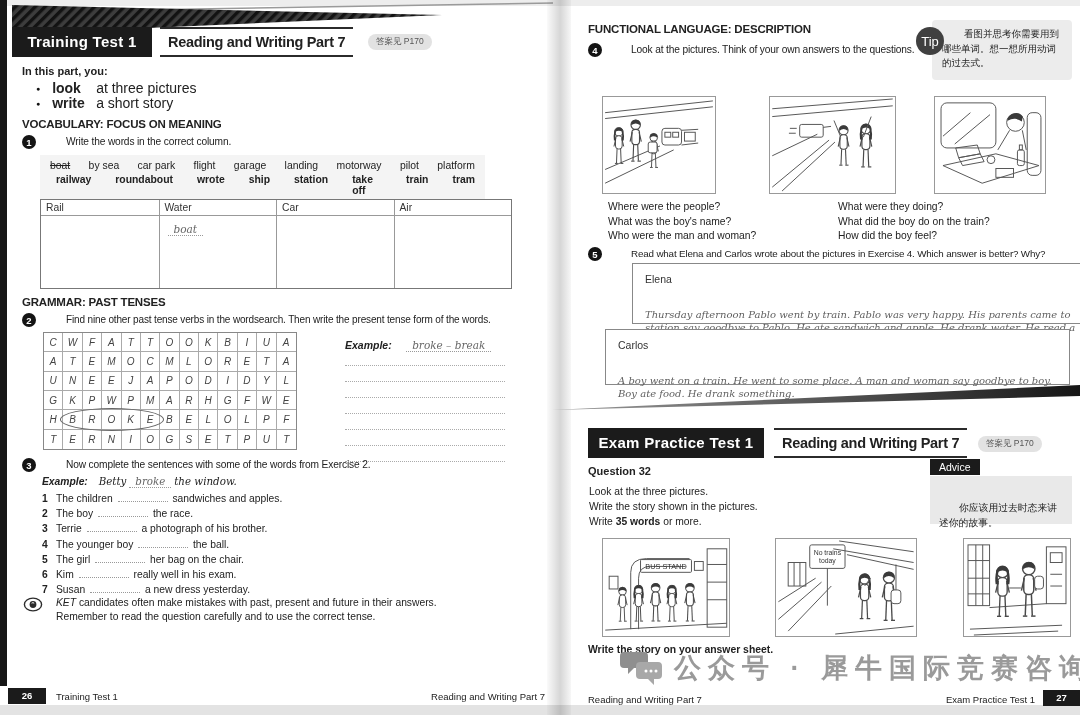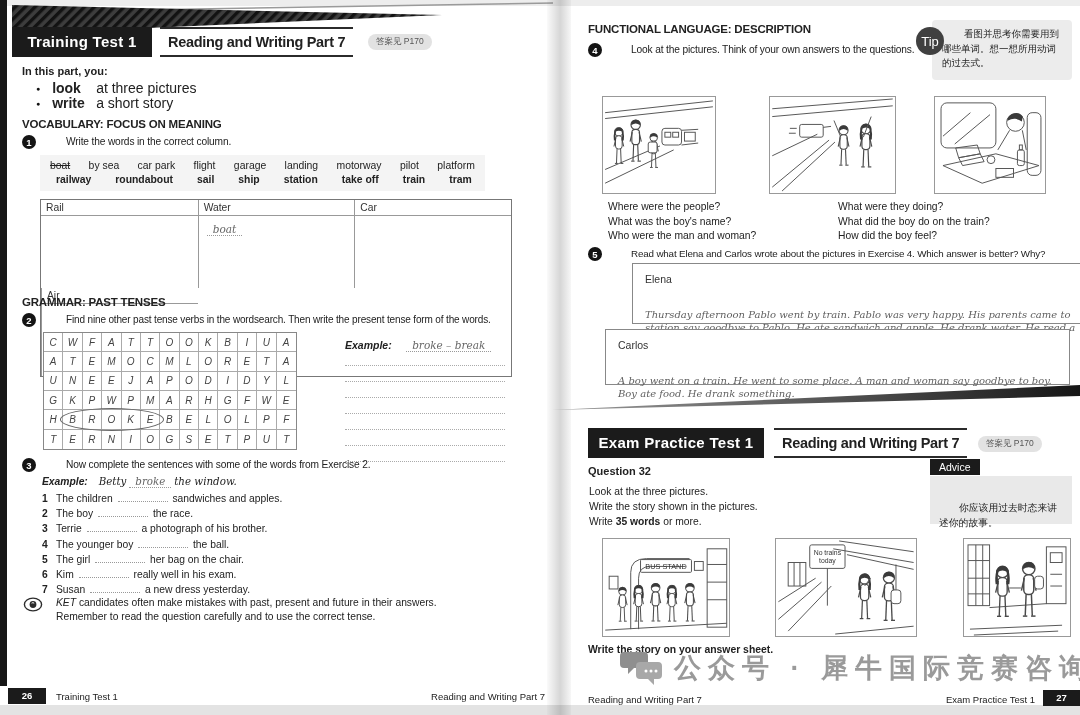--- a/index.html
+++ b/index.html
@@ -27,21 +27,21 @@
   .hw{font-family:"DejaVu Serif",serif;font-style:italic;color:#666;}
   .hw-dots{border-bottom:1.6px dotted #999;padding:0 6px;}
   .ital{font-style:italic;}
   .bold{font-weight:700;}
   
   .word-bank{background:#f4f4f4;padding:5px 10px 6px 10px;font-size:10.4px;color:#222;}
   .word-row{display:flex;justify-content:space-between;}
   .word-row2{justify-content:flex-start;gap:24px;padding:3px 0 0 6px;font-weight:bold;}
   .struck{text-decoration:line-through;}
   
-  .vtable{display:grid;grid-template-columns:repeat(3,1fr);border:1px solid #777;background:#fff;box-sizing:border-box;}
+  .vtable{display:grid;grid-template-columns:repeat(4,1fr);border:1px solid #777;background:#fff;box-sizing:border-box;}
   .vcol{border-left:1px solid #999;}
   .vcol:first-child{border-left:none;}
   .vth{height:15px;line-height:15px;font-size:10.3px;color:#333;padding-left:5px;border-bottom:1px solid #999;}
   .vtd{height:69px;padding:3px 0 0 8px;}
   
   .ws{display:grid;grid-template-columns:repeat(13,19.38px);grid-auto-rows:19.33px;border:1px solid #888;
       background:#fff;box-sizing:content-box;}
   .ws-cell{border-right:1px solid #aaa;border-bottom:1px solid #aaa;display:flex;align-items:center;
            justify-content:center;font-style:italic;font-size:10px;color:#444;}
   .ws-cell:nth-child(13n){border-right:none;}
@@ -139,21 +139,21 @@
         <span class="word">flight</span>
         <span class="word">garage</span>
         <span class="word">landing</span>
         <span class="word">motorway</span>
         <span class="word">pilot</span>
         <span class="word">platform</span>
       </div>
       <div class="word-row word-row2">
         <span class="word">railway</span>
         <span class="word">roundabout</span>
-        <span class="word">sail</span>
+        <span class="word">wrote</span>
         <span class="word">ship</span>
         <span class="word">station</span>
         <span class="word">take off</span>
         <span class="word">train</span>
         <span class="word">tram</span>
       </div>
     </div>
 
   <div class="abs vtable" style="left:40px;top:199px;width:472px;">
     <div class="vcol">

